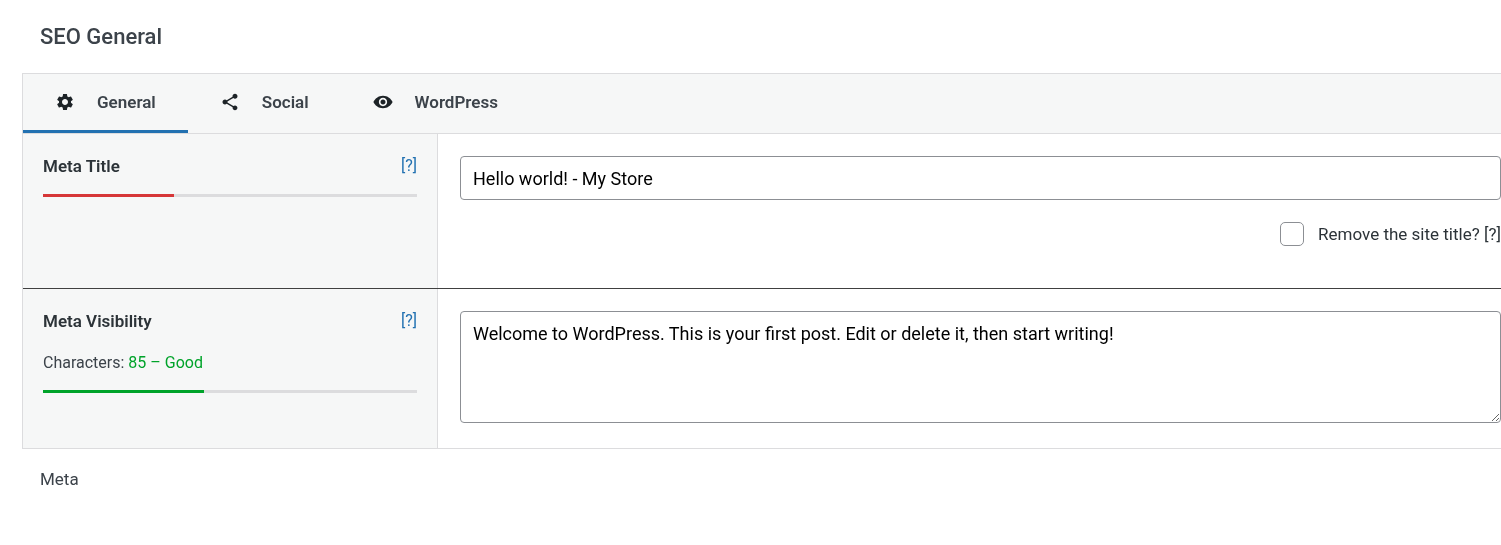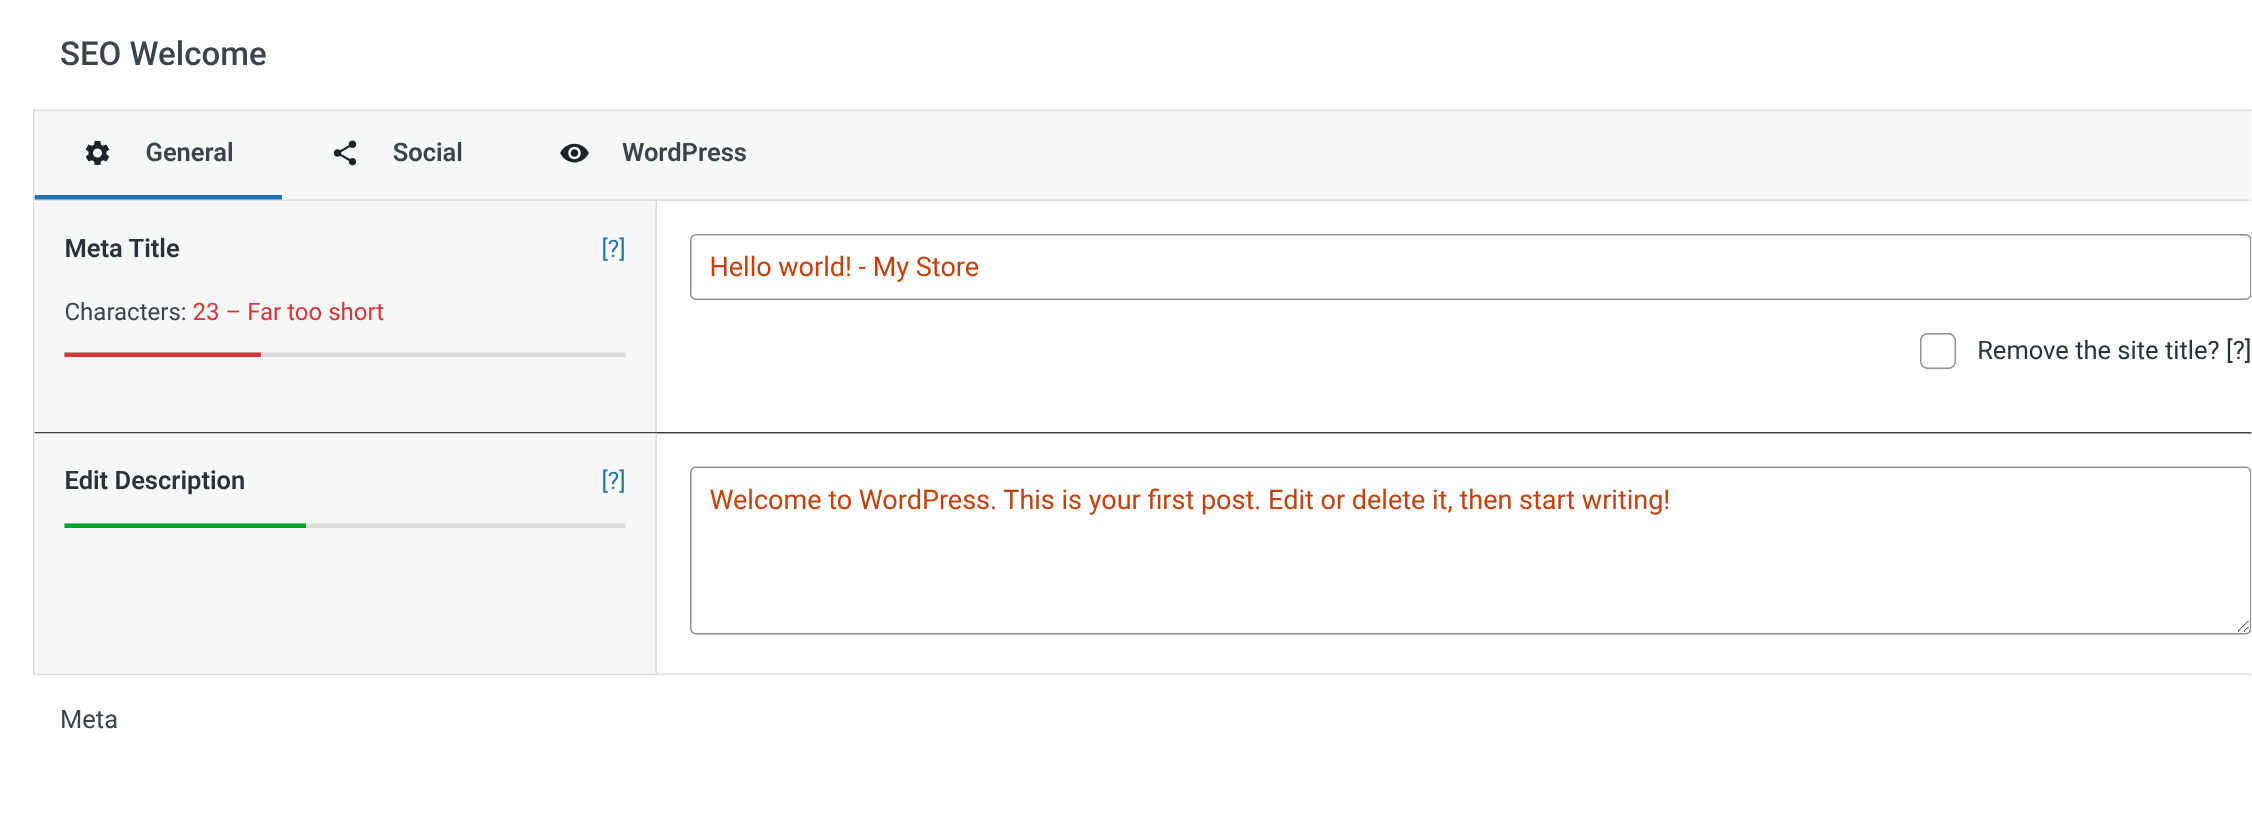--- a/index.html
+++ b/index.html
@@ -125,21 +125,21 @@
     .input-col {
       flex: 1;
       padding: 22px 0 22px 22px;
     }
     .text-input, .textarea-input {
       width: 100%;
       padding: 8px 12px;
       border: 1px solid #8c8f94;
       border-radius: 4px;
       font-size: 18px;
-      color: #c2410c;
+      color: #000000;
       font-family: inherit;
       line-height: 1.5;
       background: #fff;
     }
     .text-input {
       height: 44px;
     }
     .textarea-input {
       height: 112px;
       resize: vertical;
@@ -169,21 +169,21 @@
     }
     .post-label {
       padding: 20px 0 0 40px;
       font-size: 17px;
       color: #3c434a;
     }
   </style>
 </head>
 <body>
 
-<h1 class="page-title">SEO Welcome</h1>
+<h1 class="page-title">SEO General</h1>
 
 <div class="settings-panel">
 
   <div class="tabs">
     <div class="tab active">
       <span class="icon">
         <svg viewBox="0 0 24 24">
             <path d="M19.14,12.94c0.04-0.3,0.06-0.61,0.06-0.94c0-0.32-0.02-0.64-0.07-0.94l2.03-1.58c0.18-0.14,0.23-0.41,0.12-0.61 l-1.92-3.32c-0.12-0.22-0.37-0.29-0.59-0.22l-2.39,0.96c-0.5-0.38-1.03-0.7-1.62-0.94L14.4,2.81c-0.04-0.24-0.24-0.41-0.48-0.41 h-3.84c-0.24,0-0.43,0.17-0.47,0.41L9.25,5.35C8.66,5.59,8.12,5.92,7.63,6.29L5.24,5.33c-0.22-0.08-0.47,0-0.59,0.22L2.74,8.87 C2.62,9.08,2.66,9.34,2.86,9.48l2.03,1.58C4.84,11.36,4.8,11.69,4.8,12s0.02,0.64,0.07,0.94l-2.03,1.58 c-0.18,0.14-0.23,0.41-0.12,0.61l1.92,3.32c0.12,0.22,0.37,0.29,0.59,0.22l2.39-0.96c0.5,0.38,1.03,0.7,1.62,0.94l0.36,2.54 c0.05,0.24,0.24,0.41,0.48,0.41h3.84c0.24,0,0.44-0.17,0.47-0.41l0.36-2.54c0.59-0.24,1.13-0.56,1.62-0.94l2.39,0.96 c0.22,0.08,0.47,0,0.59-0.22l1.92-3.32c0.12-0.22,0.07-0.47-0.12-0.61L19.14,12.94z M12,15.6c-1.98,0-3.6-1.62-3.6-3.6 s1.62-3.6,3.6-3.6s3.6,1.62,3.6,3.6S13.98,15.6,12,15.6z"></path>
           </svg>
       </span>
@@ -206,44 +206,44 @@
       <span>WordPress</span>
     </div>
   </div>
 
   <div class="setting-row">
     <div class="label-col">
       <div class="label-row">
         <span class="field-label">Meta Title</span>
         <span class="help-link">[?]</span>
       </div>
-      <div class="char-info">
-        <span>Characters: </span><span class="char-status bad">23</span><span class="char-status bad"> – </span><span class="char-status bad">Far too short</span>
-      </div>
       <div class="progress-track">
         <div class="progress-fill bad" style="width:35%"></div>
       </div>
     </div>
     <div class="input-col">
       <input type="text" class="text-input" value="Hello world! - My Store" style="">
       <div class="checkbox-row">
         <div class="checkbox"></div>
         <span class="checkbox-label">
           <span>Remove the site title?</span>
           <span class="checkbox-help">[?]</span>
         </span>
       </div>
     </div>
   </div>
 
   <div class="setting-row">
     <div class="label-col">
       <div class="label-row">
-        <span class="field-label">Edit Description</span>
+        <span class="field-label">Meta Visibility</span>
         <span class="help-link">[?]</span>
+      </div>
+      <div class="char-info">
+        <span>Characters: </span><span class="char-status good">85</span><span class="char-status good"> – </span><span class="char-status good">Good</span>
       </div>
       <div class="progress-track">
         <div class="progress-fill good" style="width:43%"></div>
       </div>
     </div>
     <div class="input-col">
       <textarea class="textarea-input" style="">Welcome to WordPress. This is your first post. Edit or delete it, then start writing!</textarea>
     </div>
   </div>
 

